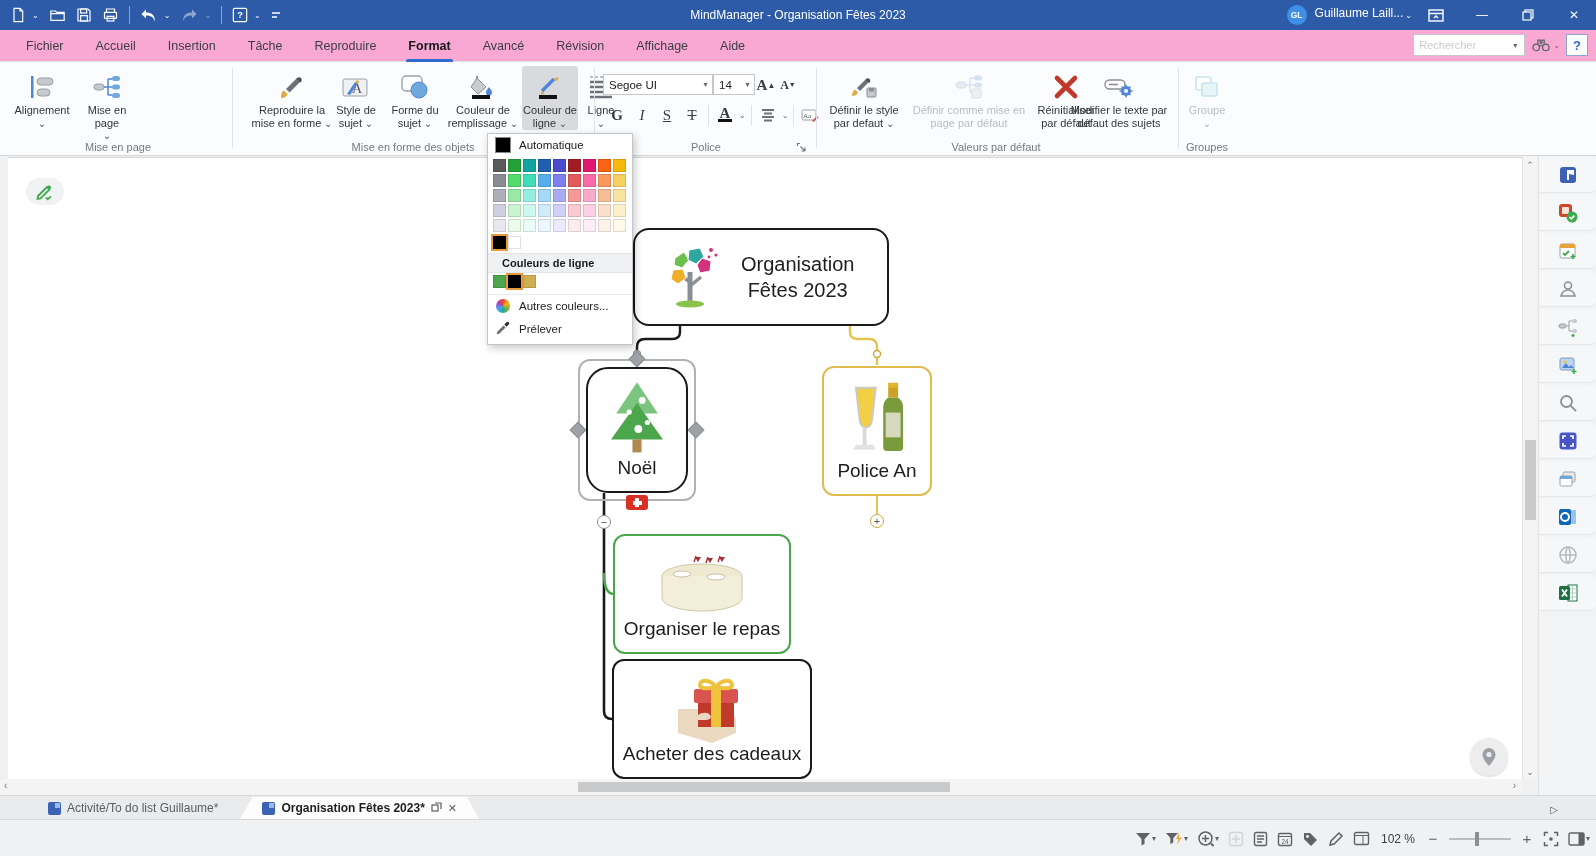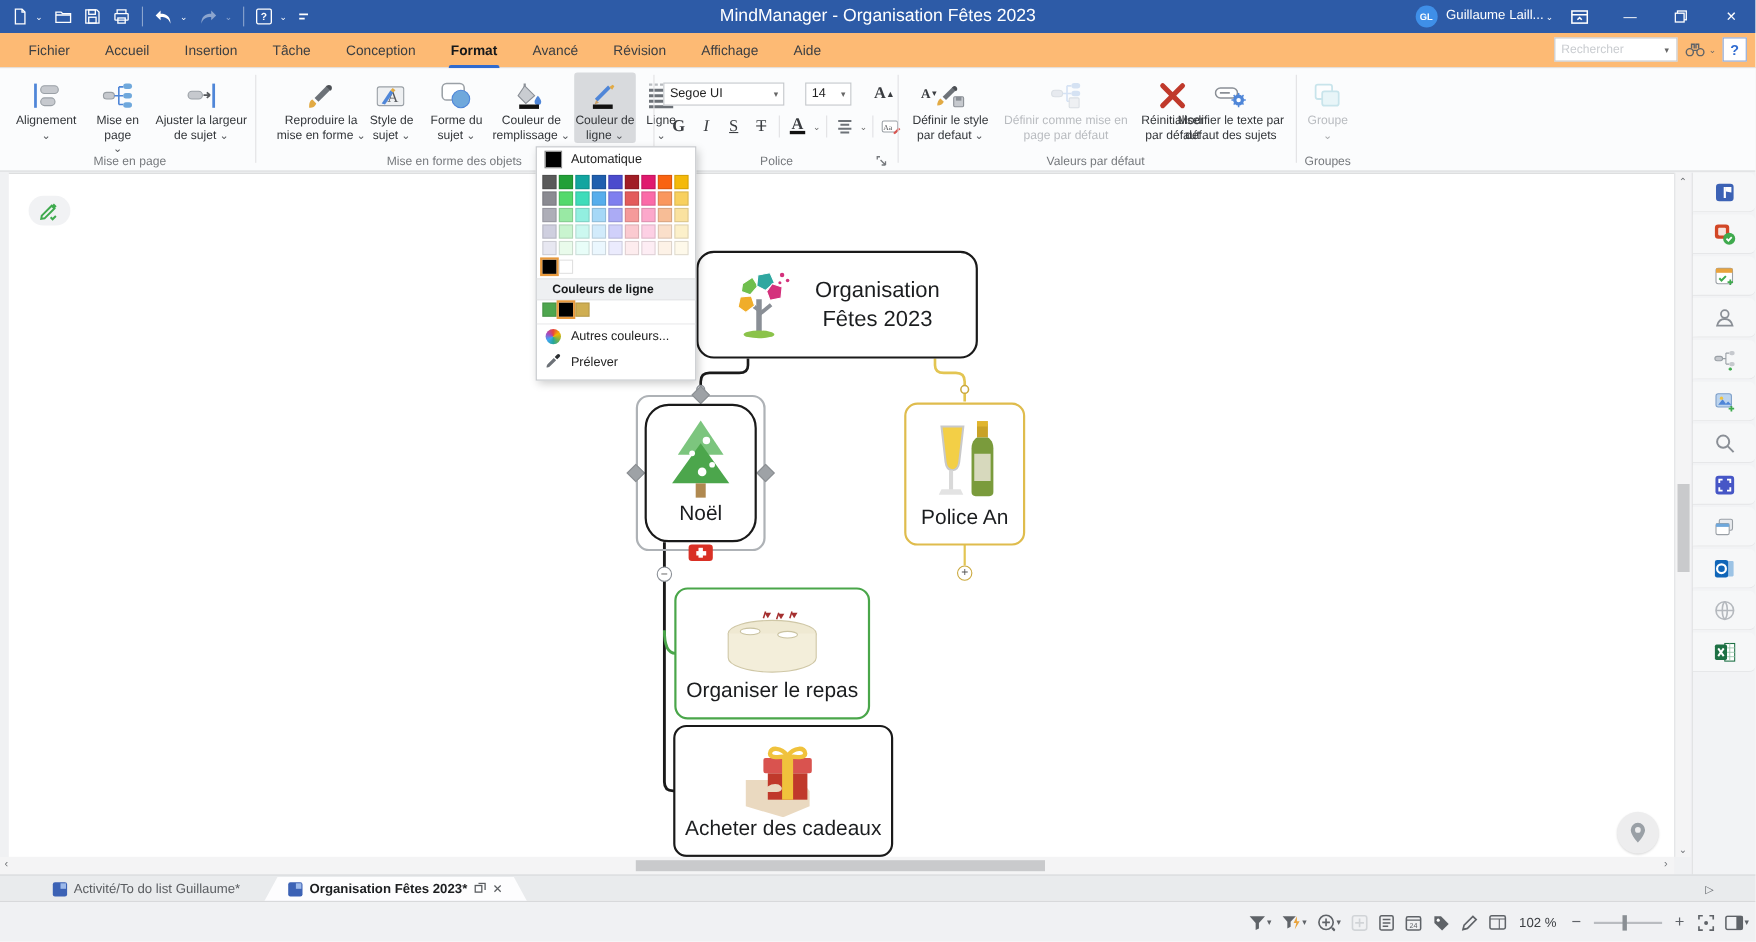--- a/index.html
+++ b/index.html
@@ -7,28 +7,28 @@
   body { font-family:"Liberation Sans", sans-serif; background:#f0f1f3; position:relative; }
   .abs { position:absolute; }
 
   
   #titlebar { position:absolute; top:0; left:0; width:1596px; height:30px; background:#2d5ba7; display:flex; align-items:center; color:#fff; }
   .qat { display:flex; align-items:center; gap:10px; padding-left:10px; }
   .qat .sep { width:1px; height:18px; background:rgba(255,255,255,.45); }
   .qat svg { display:block; }
   .chev-w { font-size:8px; color:#fff; margin-left:-4px; }
   .dim { opacity:.45; }
-  #title-text { position:absolute; left:50%; transform:translateX(-50%); font-size:16px; color:#fff; white-space:nowrap; }
+  #title-text { position:absolute; left:50%; transform:translateX(-50%); font-size:12px; color:#fff; white-space:nowrap; }
   .tb-right { position:absolute; right:0; top:0; height:30px; display:flex; align-items:center; gap:2px; }
   .avatar { width:20px; height:20px; border-radius:50%; background:#3f8fe8; color:#fff; font-size:8.5px; font-weight:bold; display:flex; align-items:center; justify-content:center; }
   .user-name { font-size:12px; margin:0 4px 4px 6px; }
   .winbtn { width:44px; height:30px; display:flex; align-items:center; justify-content:center; font-size:12px; }
 
   
-  #menurow { position:absolute; top:30px; left:0; width:1596px; height:32px; background:#fdba74; border-bottom:1px solid #e3e4e6; }
+  #menurow { position:absolute; top:30px; left:0; width:1596px; height:32px; background:#f9a8d4; border-bottom:1px solid #e3e4e6; }
   #menu-tabs { display:flex; align-items:center; height:32px; padding-left:10px; gap:0; }
   .mtab { padding:0 16px; font-size:12.5px; color:#3b3e42; height:32px; display:flex; align-items:center; position:relative; white-space:nowrap; }
   .mtab.active { font-weight:bold; color:#16181a; }
   .mtab.active::after { content:""; position:absolute; left:14px; right:14px; bottom:0; height:3px; background:#2f6bd0; border-radius:2px 2px 0 0; }
   .menurow-right { position:absolute; right:8px; top:4px; display:flex; align-items:center; gap:6px; }
   .searchbox { width:112px; height:22px; background:#fff; border:1px solid #c4c7cb; display:flex; align-items:center; }
   .searchbox input { border:0; outline:0; width:94px; font-size:11px; padding-left:5px; background:transparent; color:#333; }
   .searchbox input::placeholder { color:#c9ccd0; }
   .searchbox .caret { font-size:8px; color:#666; width:14px; text-align:center; }
   .binoc { display:flex; align-items:center; gap:2px; }
@@ -191,21 +191,21 @@
     <span class="winbtn">✕</span>
   </div>
 </div>
 
 <div id="menurow">
   <div id="menu-tabs">
       <span class="mtab">Fichier</span>
       <span class="mtab">Accueil</span>
       <span class="mtab">Insertion</span>
       <span class="mtab">Tâche</span>
-      <span class="mtab">Conception</span>
+      <span class="mtab">Reproduire</span>
       <span class="mtab active">Format</span>
       <span class="mtab">Avancé</span>
       <span class="mtab">Révision</span>
       <span class="mtab">Affichage</span>
       <span class="mtab">Aide</span>
     </div>
   <div class="menurow-right">
     <div class="searchbox">
       <input placeholder="Rechercher" style="">
       <span class="caret">▾</span>
@@ -242,30 +242,20 @@
             <rect x="1" y="10" width="10" height="6" rx="3" fill="#c6c9ce" stroke="#9aa0a6"></rect>
             <path d="M11 13h4M15 5v16M15 5h4M15 13h4M15 21h4" stroke="#4f86d8" fill="none" stroke-width="1.5"></path>
             <rect x="19" y="2" width="8" height="5" rx="2.5" fill="#6fa8dc"></rect>
             <rect x="19" y="10.5" width="8" height="5" rx="2.5" fill="#6fa8dc"></rect>
             <rect x="19" y="19" width="8" height="5" rx="2.5" fill="#6fa8dc"></rect>
           </svg>
         </span>
       <span class="lbl">Mise en page</span>
         <span class="dd-below"></span>
     </div>
-    <div class="rbtn" style="left:132px;width:90px">
-      <span class="ric">
-          <svg width="28" height="26" viewBox="0 0 28 26">
-            <rect x="2" y="9" width="13" height="7" rx="3.5" fill="#c6c9ce" stroke="#9aa0a6"></rect>
-            <path d="M16 12.5h6m0 0-3-2.5m3 2.5-3 2.5" stroke="#55585c" fill="none" stroke-width="1.6"></path>
-            <rect x="24" y="2" width="2.5" height="22" fill="#4f86d8"></rect>
-          </svg>
-        </span>
-      <span class="lbl lbl-dd">Ajuster la largeur de sujet</span>
-    </div>
     <div class="caption">Mise en page</div>
   </div>
   <div class="gsep" style="left:232px"></div>
 
   <div class="rgroup" style="left:236px;width:354px">
     <div class="rbtn" style="left:11px;width:90px">
       <span class="ric">
           <svg width="28" height="26" viewBox="0 0 28 26">
             <path d="M3 24c4 0 5.5-1.5 6.5-4l-3.5-3.5C3.5 17.5 3 20 3 24z" fill="#e2aa44"></path>
             <path d="M8 15 19 4l3.5 3.5L11.5 18.5z" fill="#6d7278"></path>
@@ -324,21 +314,21 @@
           </svg>
         </span>
       <span class="lbl">Ligne</span>
         <span class="dd-below"></span>
     </div>
     <div class="caption">Mise en forme des objets</div>
   </div>
   <div class="gsep" style="left:594px"></div>
 
   <div class="rgroup" style="left:600px;width:212px">
-    <div style="position:absolute;top:12px;left:3px;display:flex;gap:19px;align-items:center">
+    <div style="position:absolute;top:12px;left:3px;display:flex;gap:0;">
       <div class="combo" style="width:110px">
         <span class="val">Segoe UI</span>
         <span class="caret">▾</span>
       </div>
       <div class="combo" style="width:42px">
         <span class="val">14</span>
         <span class="caret">▾</span>
       </div>
       <span class="pbtn" style="font-size:15px;font-weight:bold">A<span style="font-size:8px;vertical-align:super">▲</span></span>
       <span class="pbtn" style="font-size:12px;font-weight:bold">A<span style="font-size:7px;vertical-align:super">▼</span></span>

